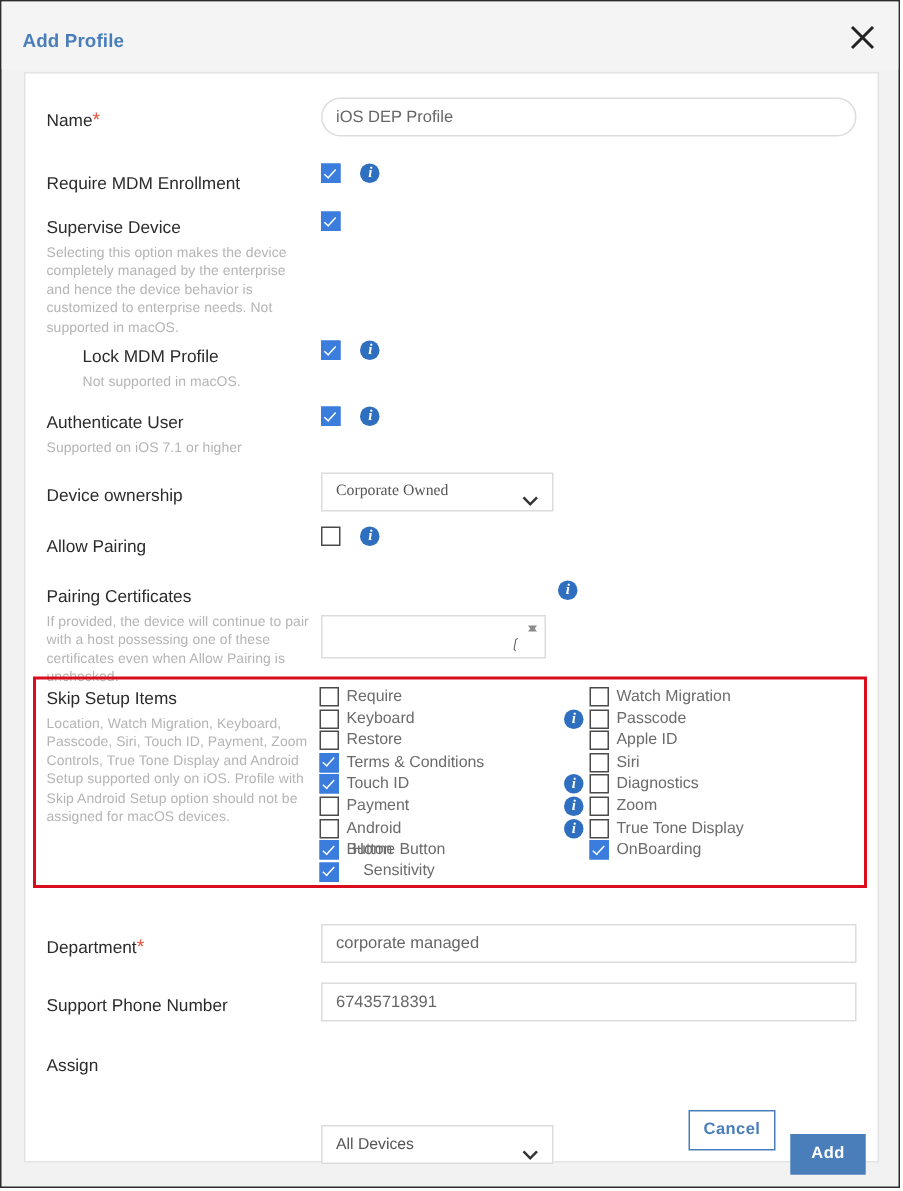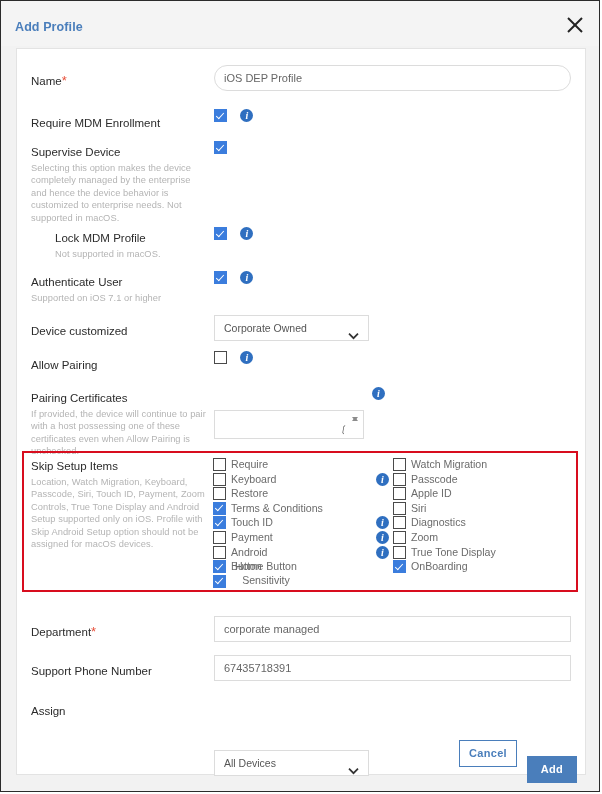--- a/index.html
+++ b/index.html
@@ -289,23 +289,23 @@
     <div class="row" style="left:14px; top:226px; width:175px;">
       <div class="label">Authenticate User</div>
       <div class="sublabel">Supported on iOS 7.1 or higher</div>
     </div>
     <div class="row" style="left:197px; top:222px;">
       <span class="cb on"></span>
       <span class="info" style="margin-left:9px;">i</span>
     </div>
 
     <div class="row" style="left:14px; top:272px;">
-      <span class="label">Device customized</span>
-    </div>
-    <div class="select-box row" style="left:197px; top:266px; width:155px;">
+      <span class="label">Device ownership</span>
+    </div>
+    <div class="select-box row" style="left:197px; top:266px; width:155px;font-family:Liberation Serif, serif;">
       <span>Corporate Owned</span>
       <span class="chev">
         <svg width="11" height="8" viewBox="0 0 11 8">
             <path d="M1 1.6 L5.5 6.2 L10 1.6" stroke="#333" stroke-width="1.7" fill="none"></path>
           </svg>
       </span>
     </div>
 
     <div class="row" style="left:14px; top:306px;">
       <span class="label">Allow Pairing</span>

